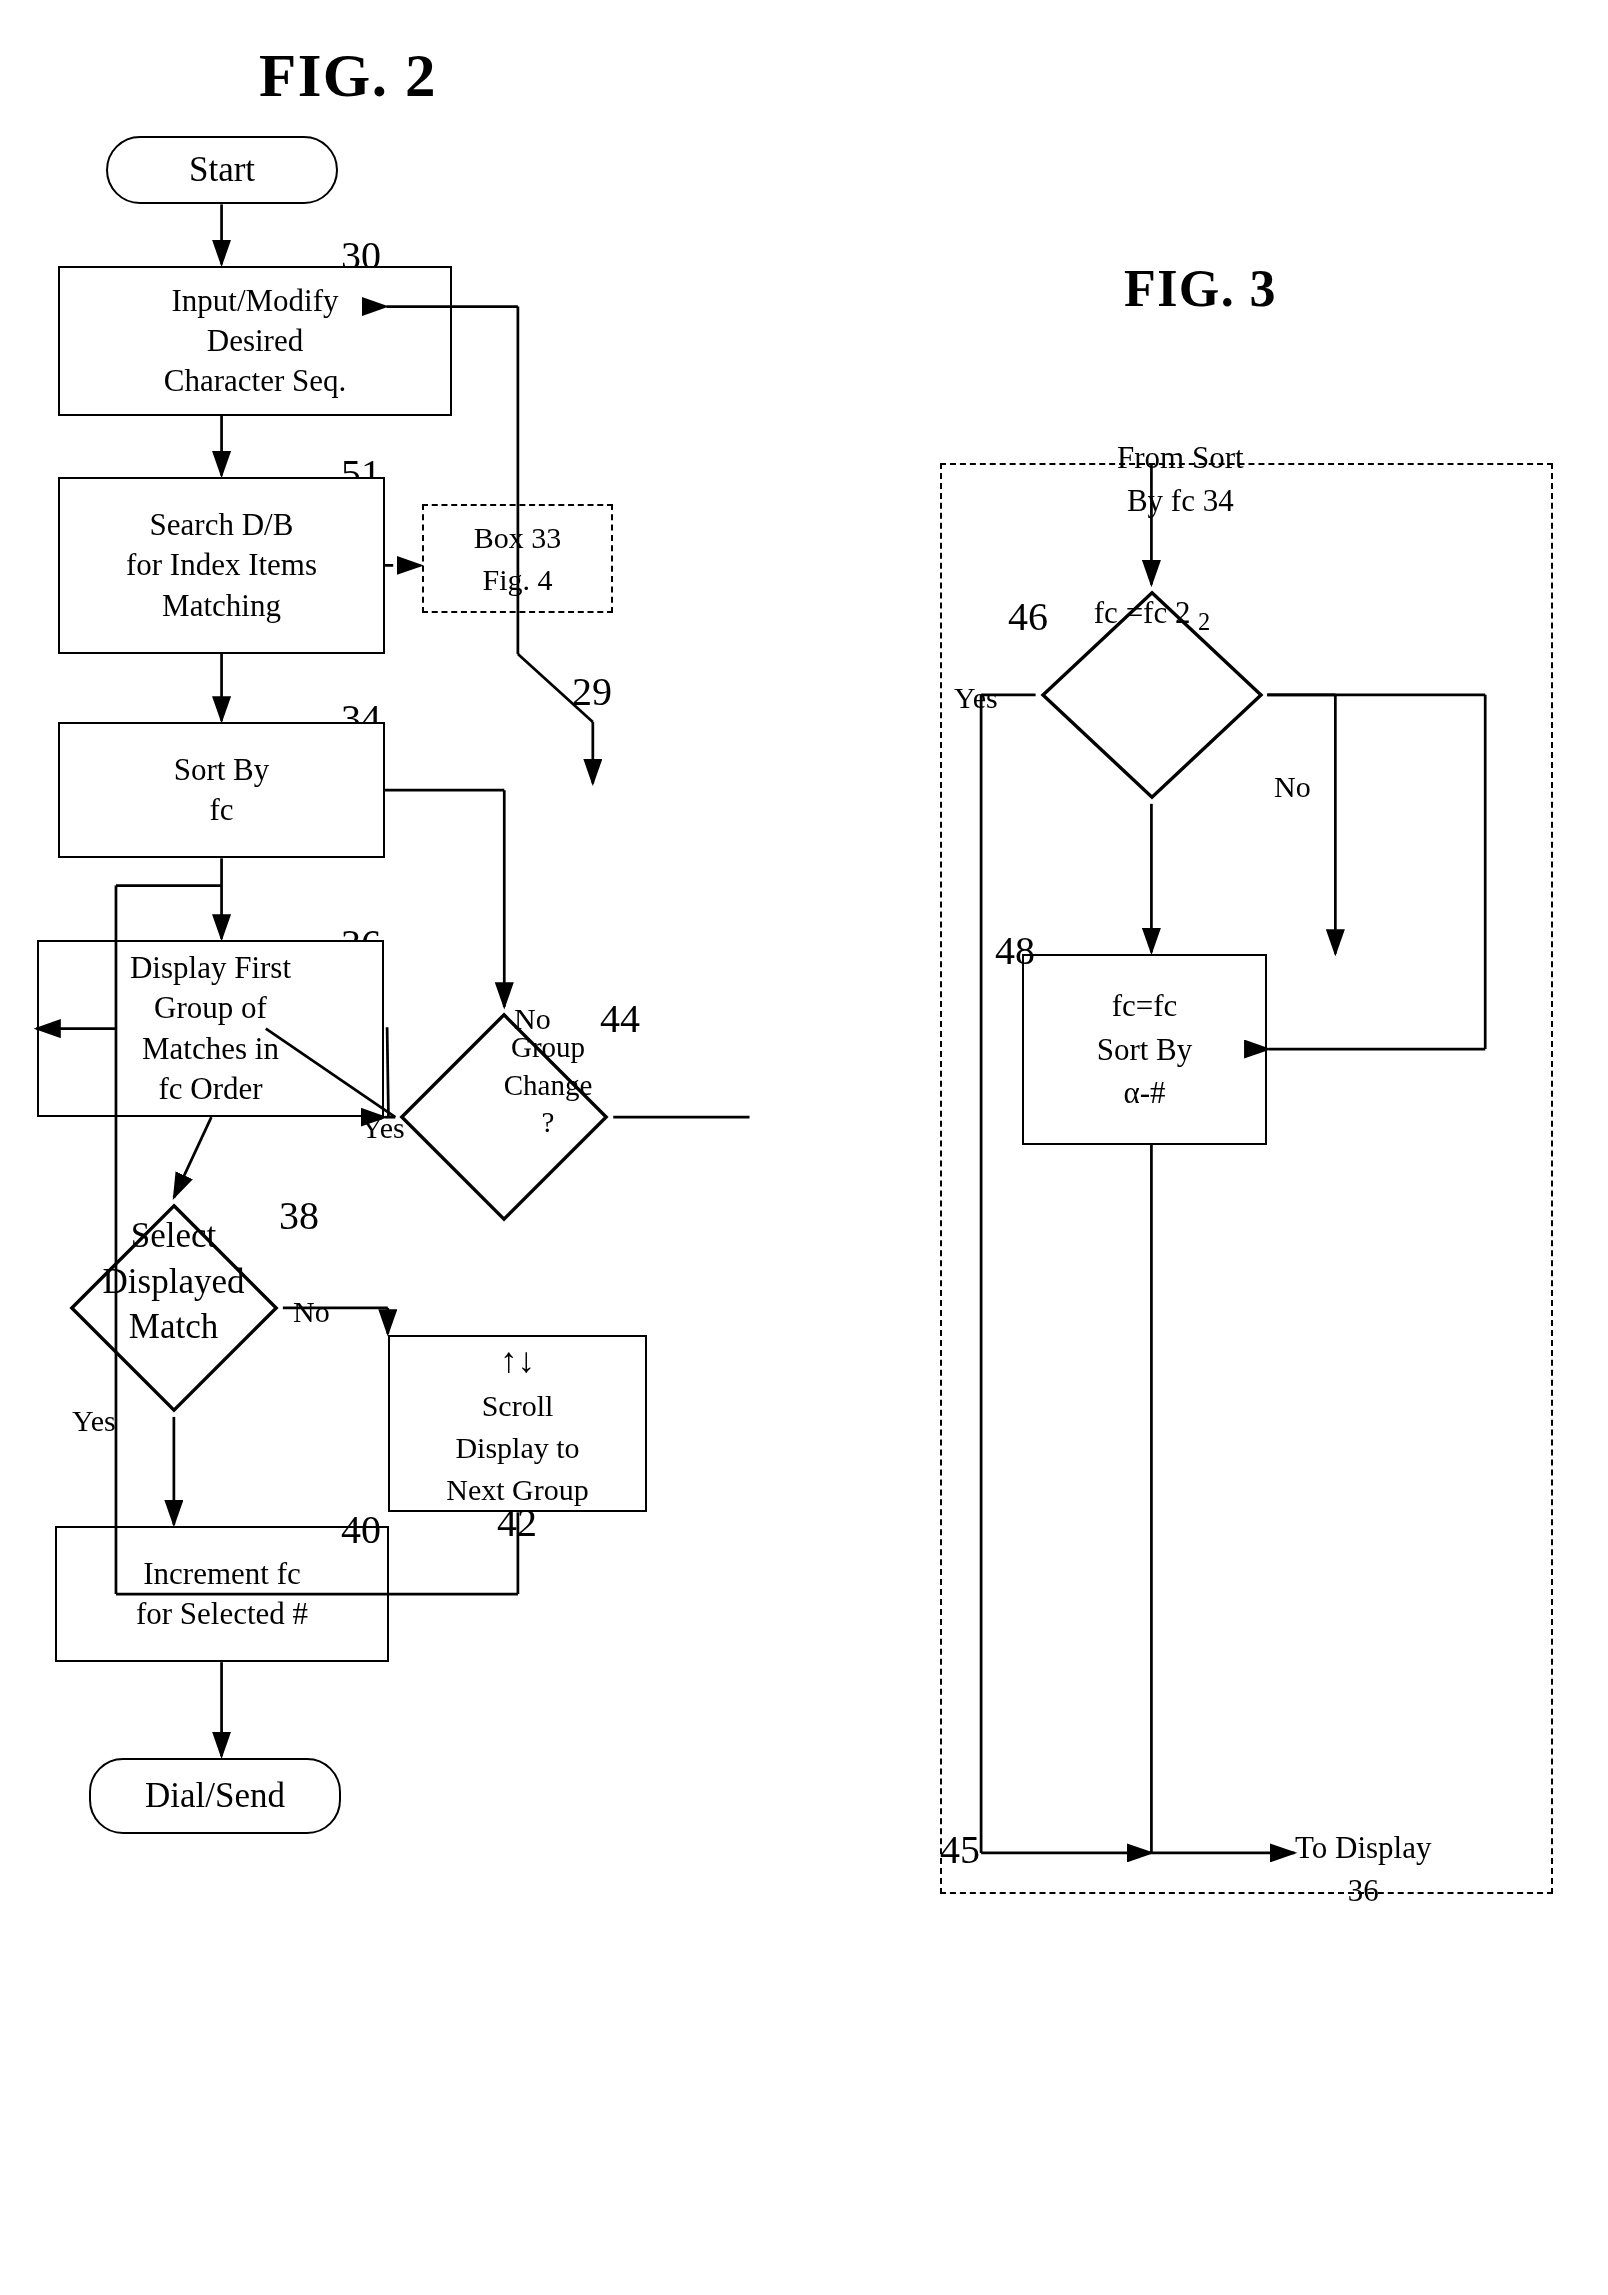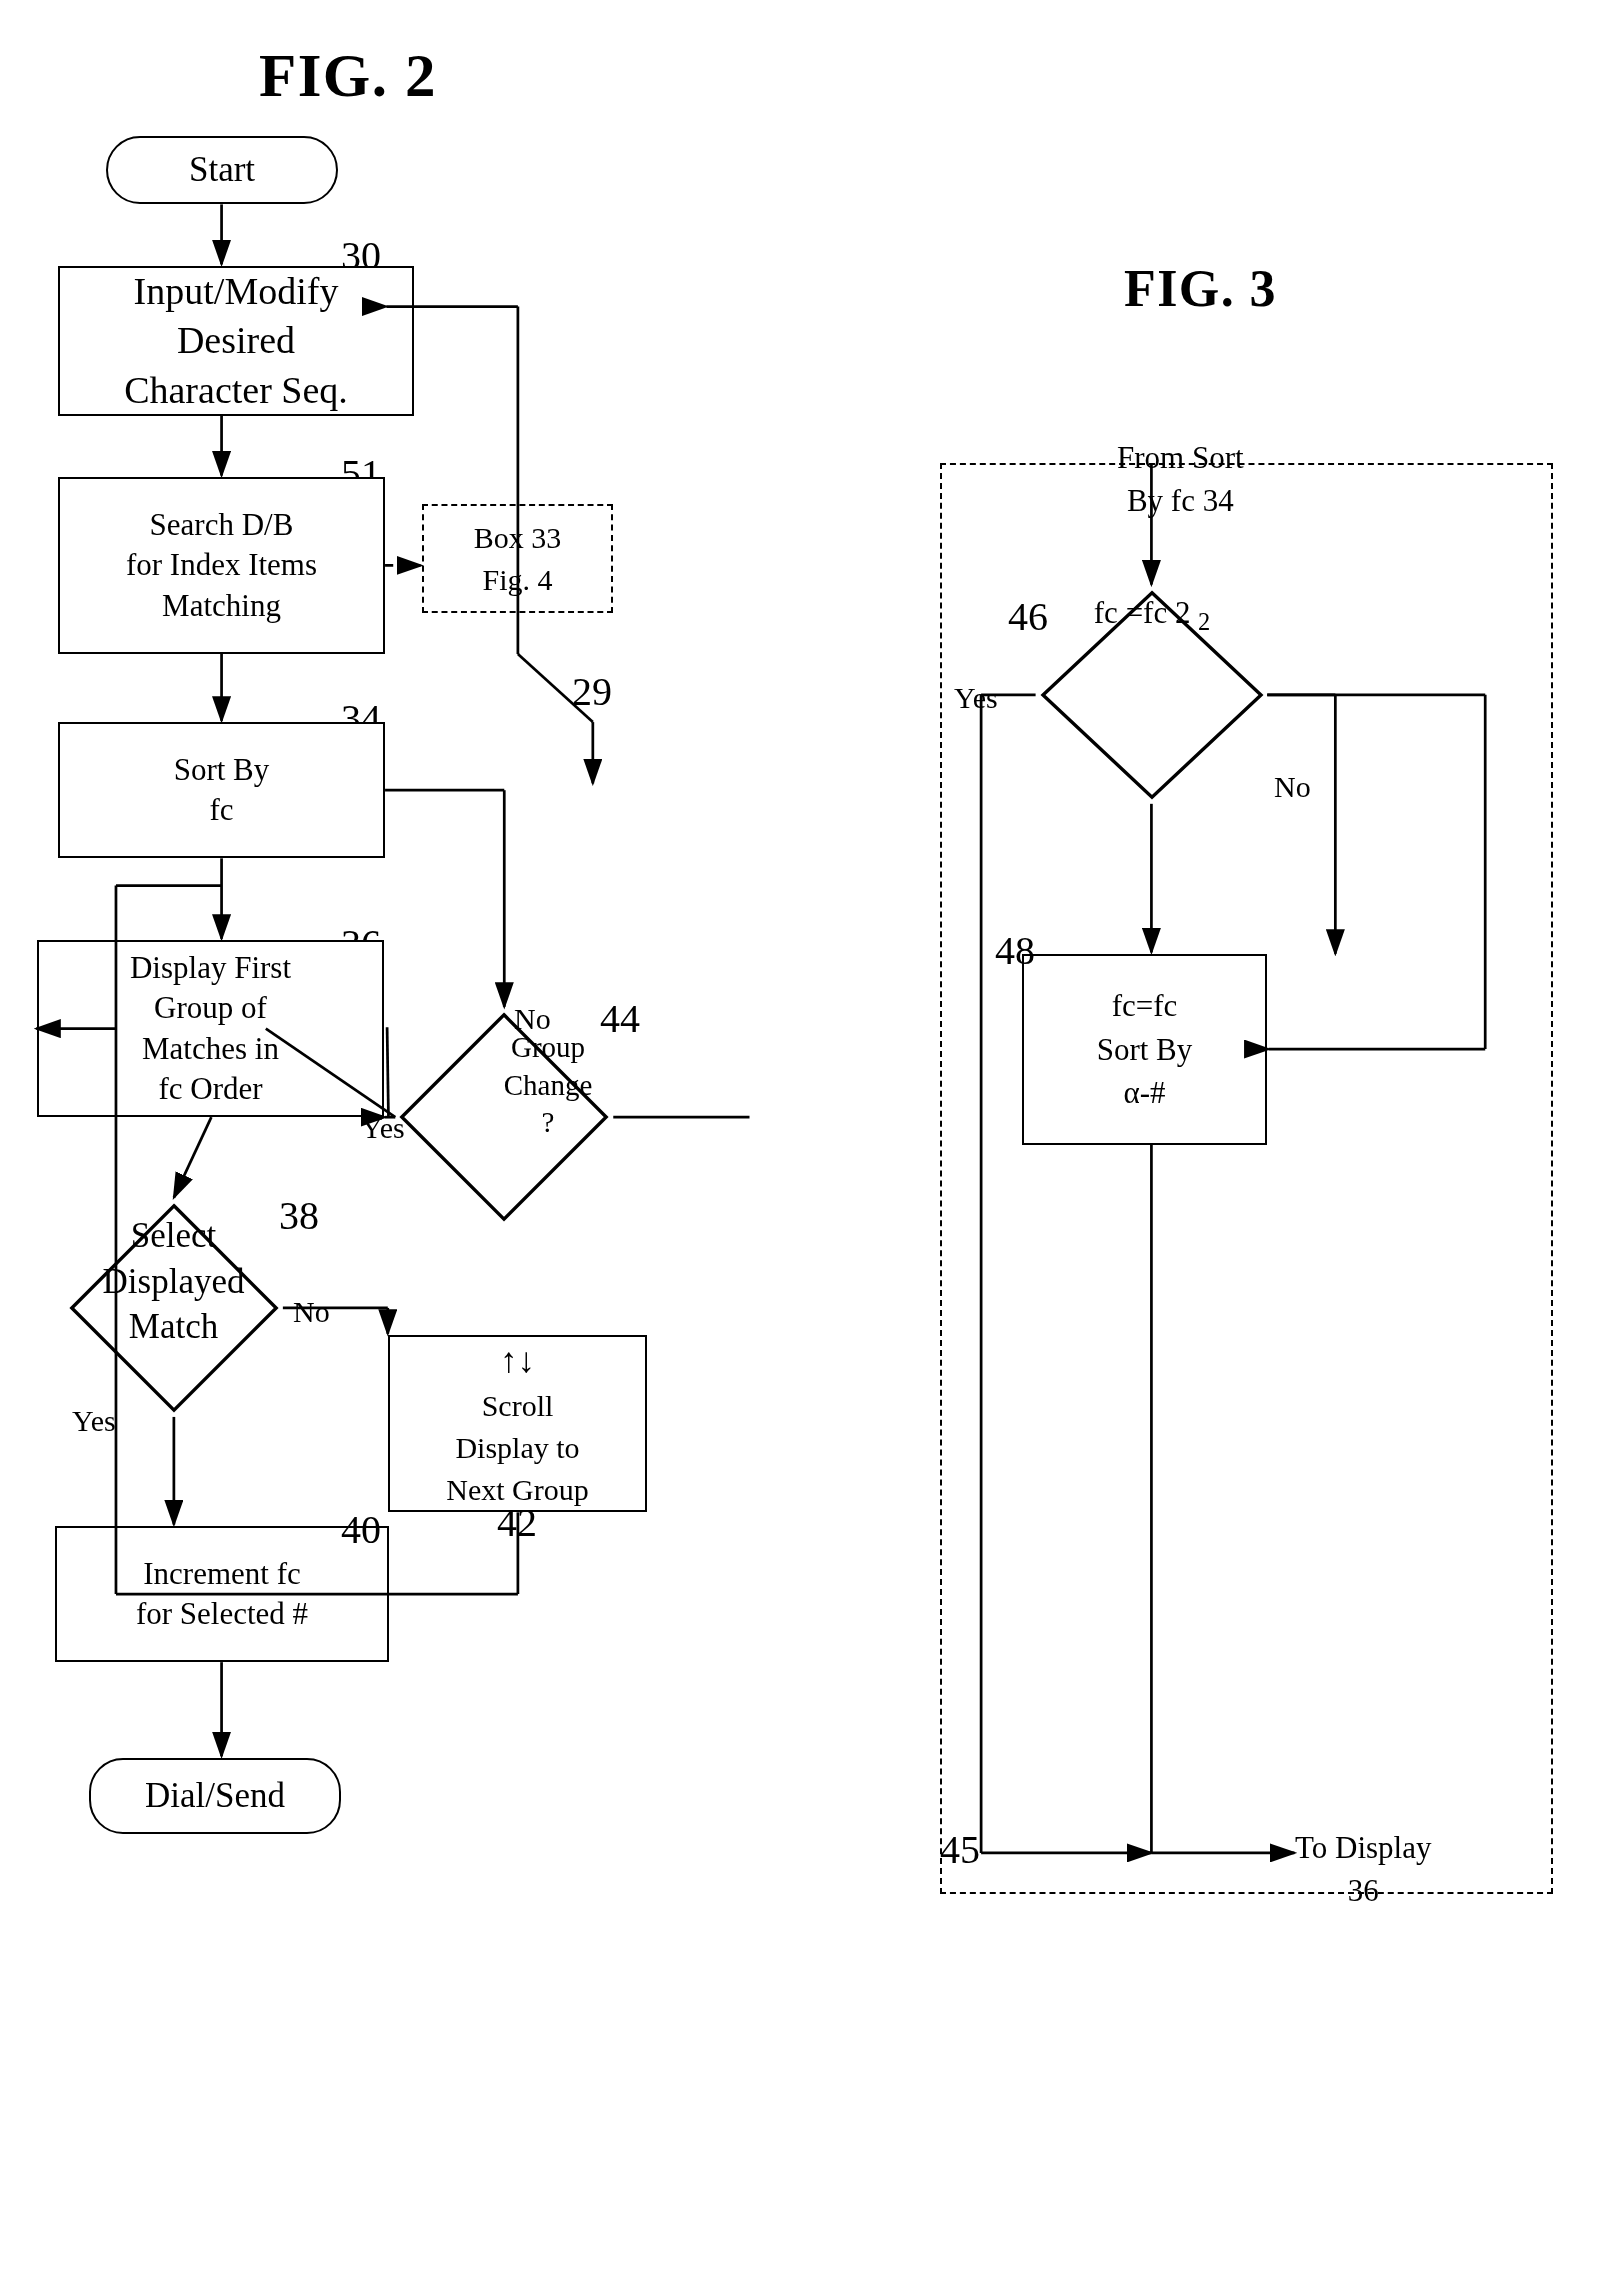--- a/index.html
+++ b/index.html
@@ -56,28 +56,28 @@
       justify-content: center;
       font-size: 35px;
       background: #fff;
     }
 
     
     .box-30 {
       position: absolute;
       top: 266px;
       left: 58px;
-      width: 356px;
+      width: 394px;
       height: 150px;
       border: 2px solid #000;
       display: flex;
       align-items: center;
       justify-content: center;
       text-align: center;
-      font-size: 38px;
+      font-size: 31px;
       line-height: 1.3;
       background: #fff;
     }
 
     
     .box-32 {
       position: absolute;
       top: 477px;
       left: 58px;
       width: 327px;

